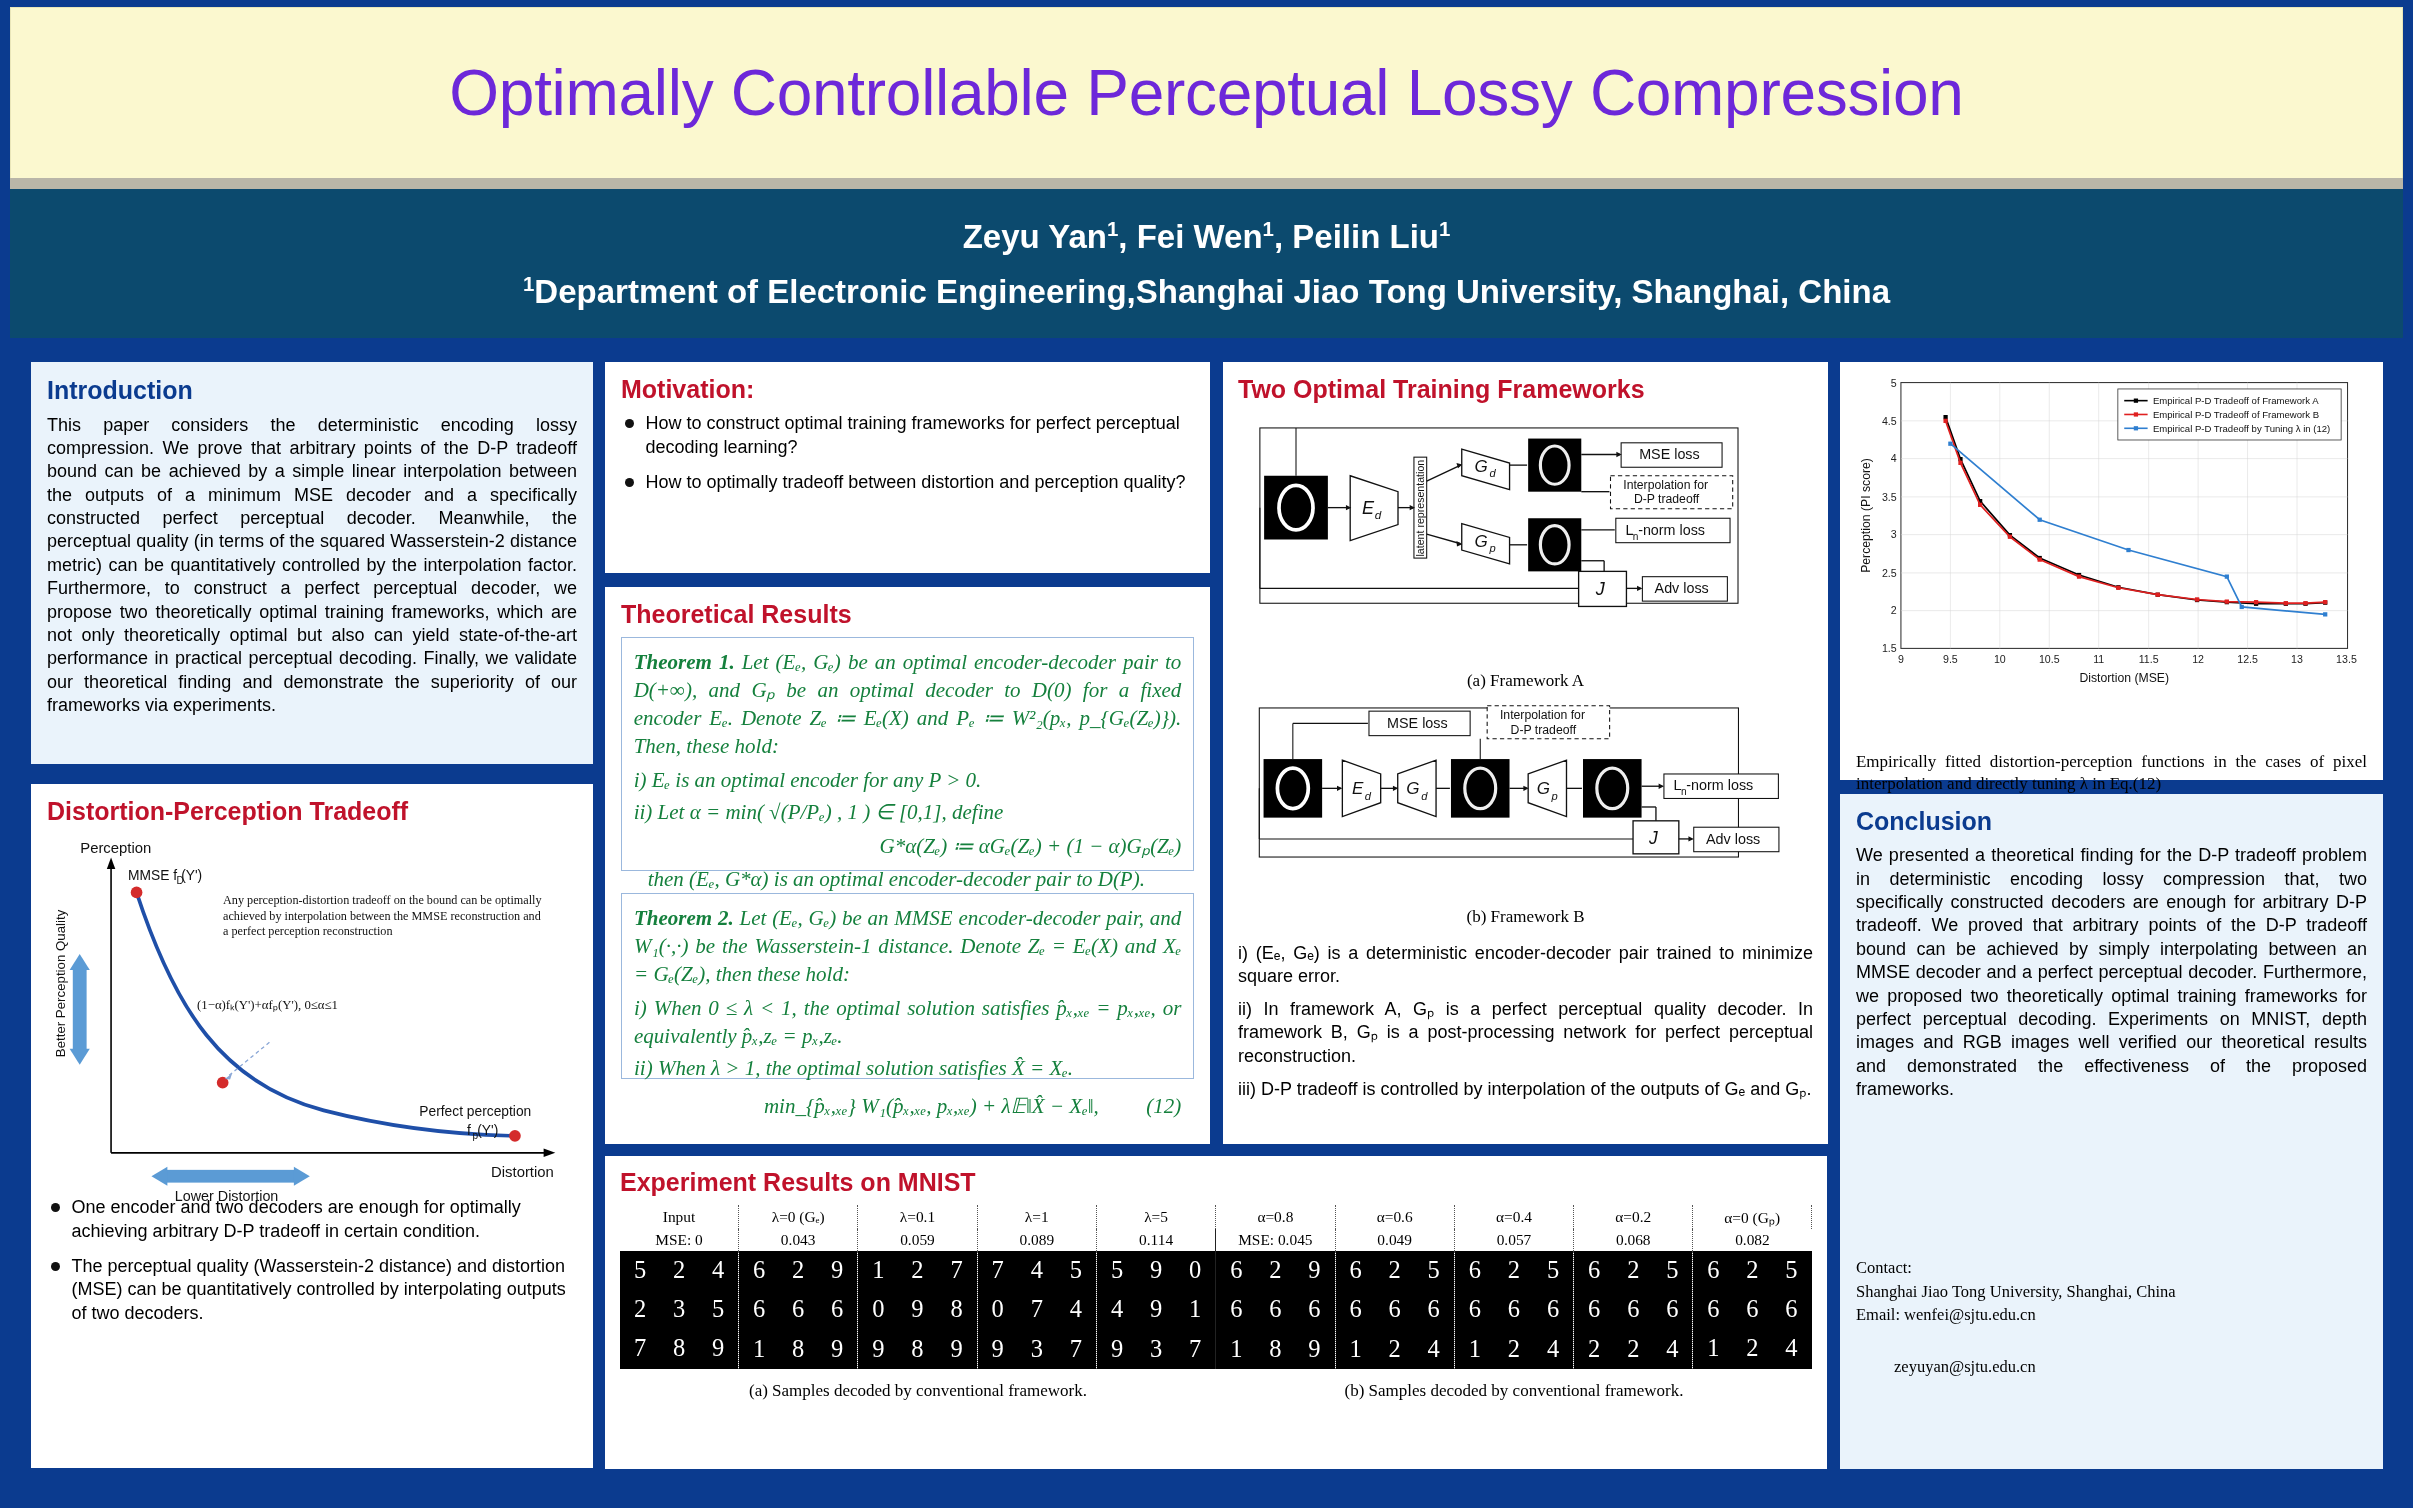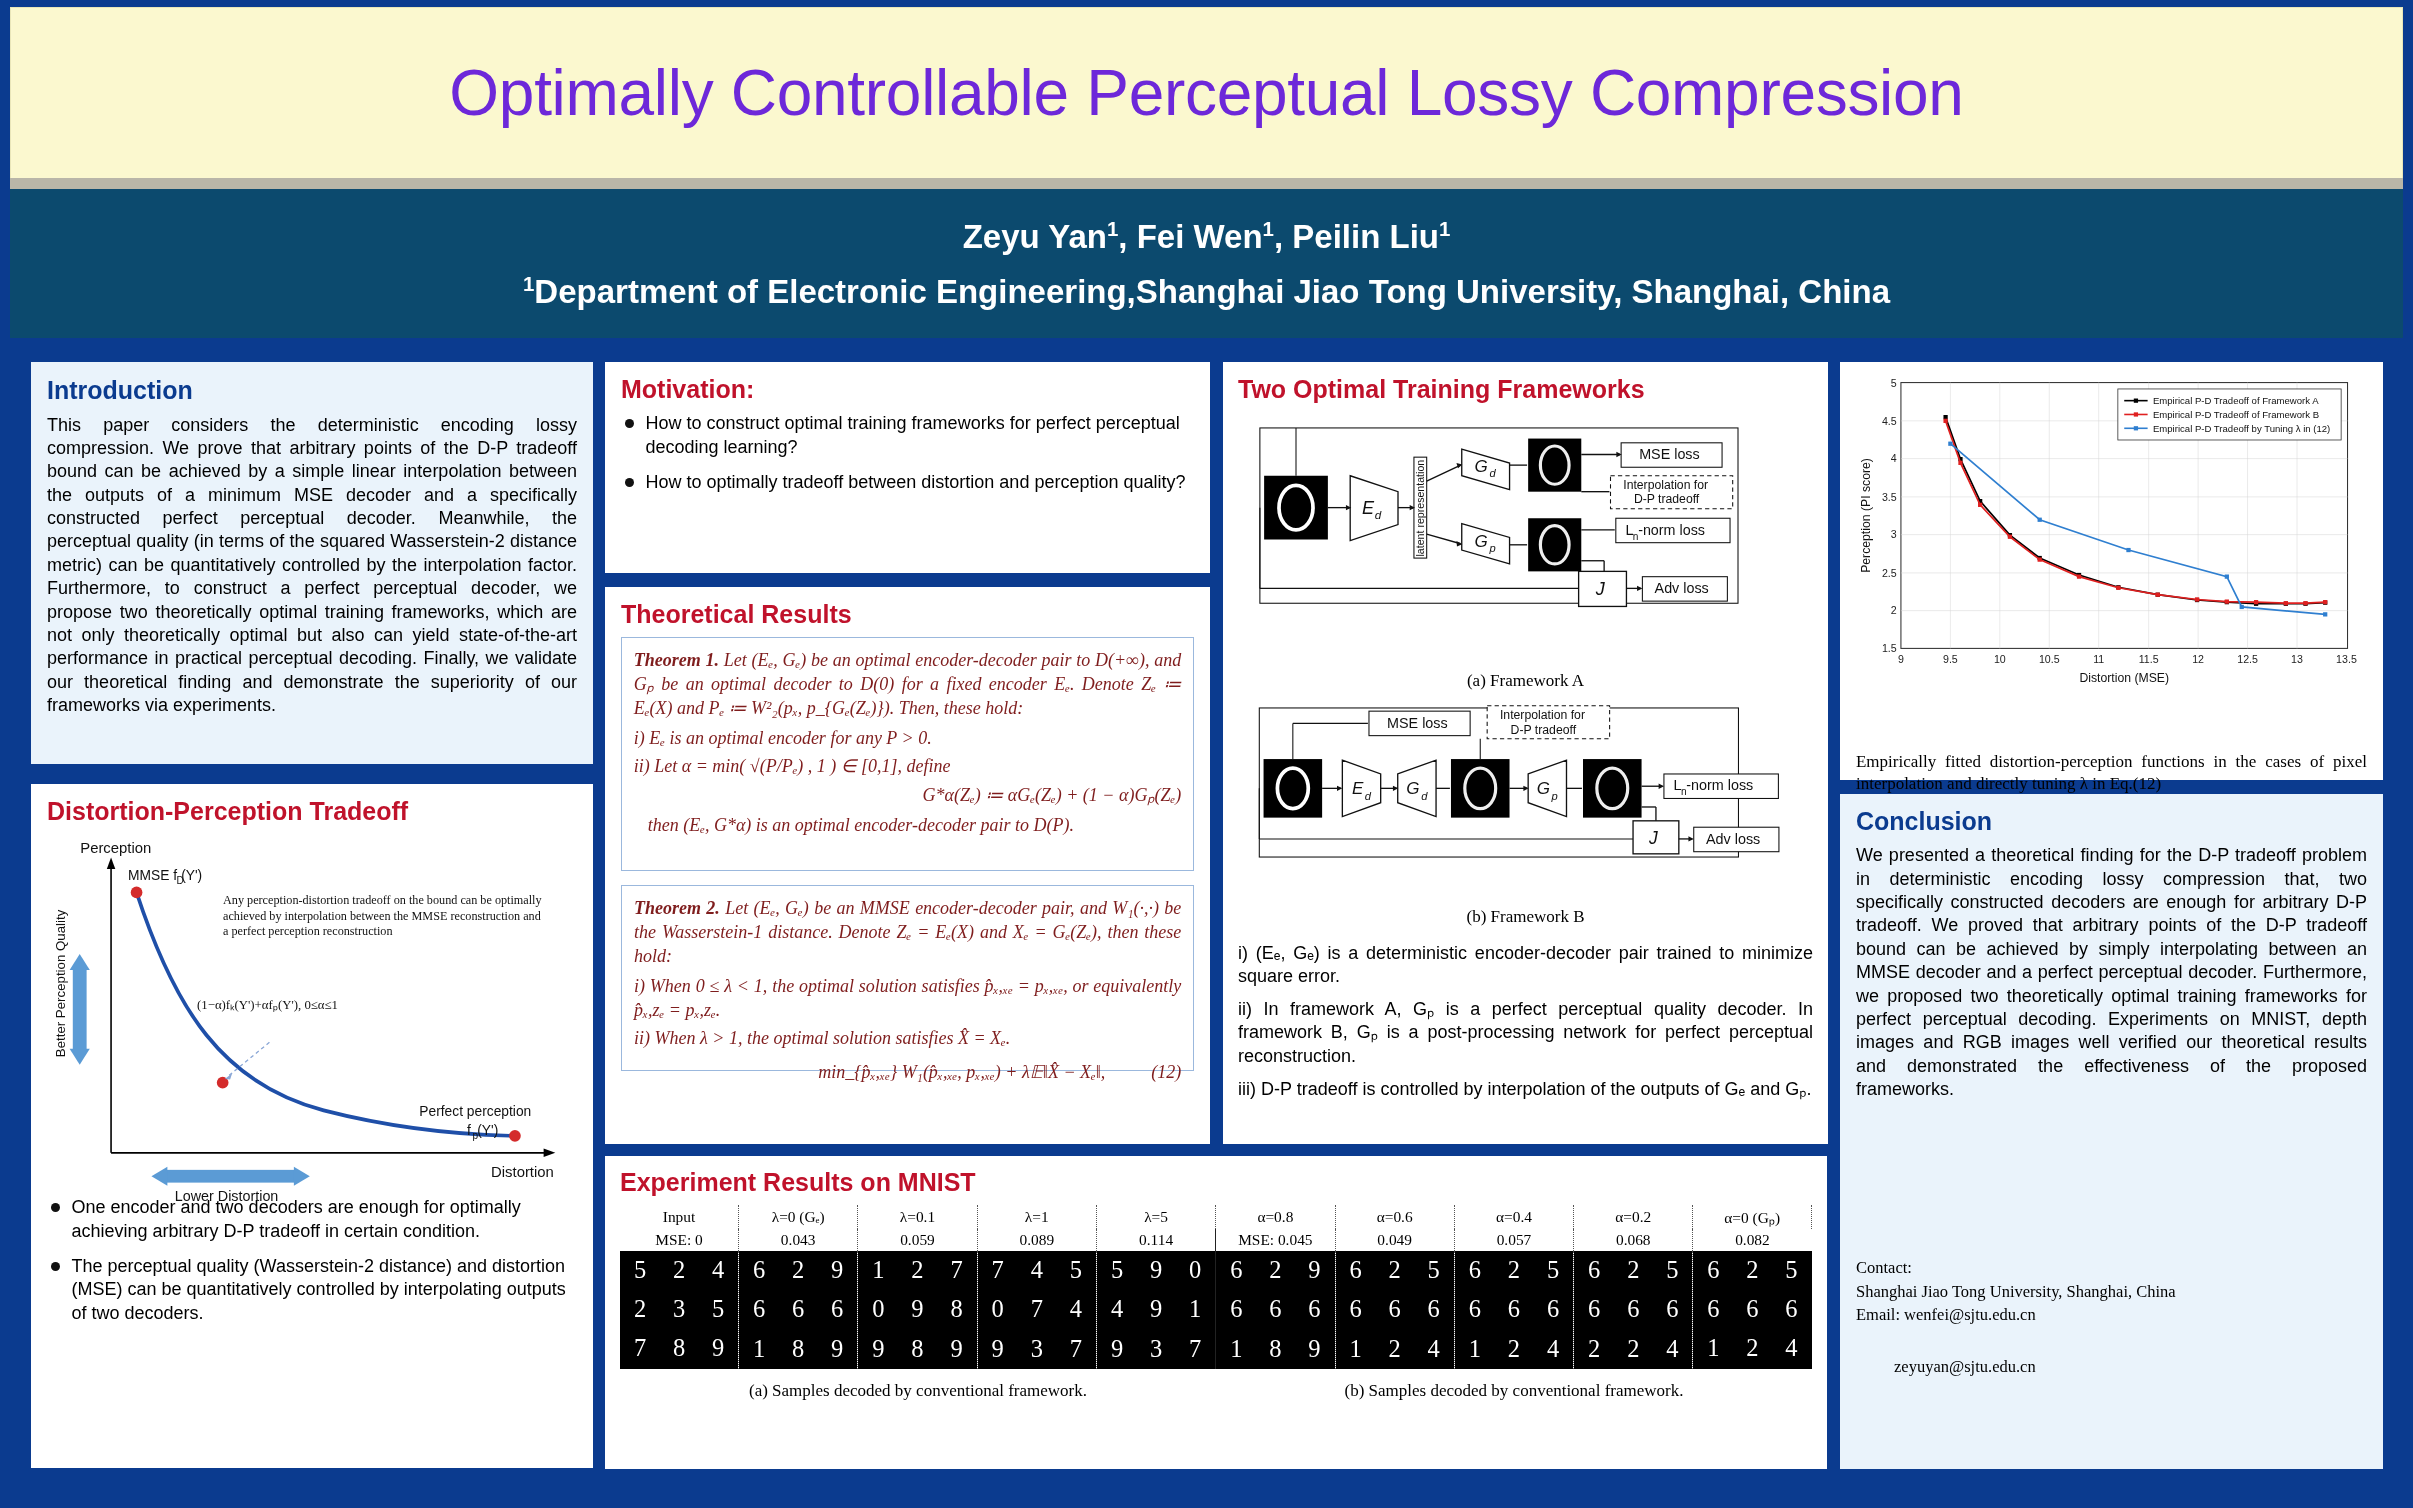--- a/index.html
+++ b/index.html
@@ -83,24 +83,24 @@
   }
   .italic { font-style:italic; }
 
   
   .thm-box {
     border:1.1px solid #9bb8dd;
     background:#fff;
     padding:9.6px 11.7px;
     box-sizing:border-box;
     font-family:"Liberation Serif", serif;
-    font-size:18px;
+    font-size:21px;
     line-height:1.34;
     text-align:justify;
-    color:#7f1d1d;
+    color:#15803d;
   }
   .thm-box b { font-family:"Liberation Serif", serif; }
   .eqn { text-align:right; margin:5.3px 0; }
 
   
   .dp-chart { position:relative; width:100%; height:341px; }
   .dp-chart svg { position:absolute; left:0; top:0; }
   .chart-note {
     position:absolute;
     font-family:"Liberation Serif", serif;
@@ -262,21 +262,21 @@
 
     <div class="thm-box" style="height:234px;">
       <span class="italic"><b>Theorem 1.</b></span>
       <span class="italic">Let (Eₑ, Gₑ) be an optimal encoder-decoder pair to D(+∞), and Gₚ be an optimal decoder to D(0) for a fixed encoder Eₑ. Denote Zₑ ≔ Eₑ(X) and Pₑ ≔ W²₂(pₓ, p_{Gₑ(Zₑ)}). Then, these hold:</span>
       <div class="italic" style="margin-top:5.3px;">i) Eₑ is an optimal encoder for any P &gt; 0.</div>
       <div class="italic" style="margin-top:4.3px;">ii) Let α = min( √(P/Pₑ) , 1 ) ∈ [0,1], define</div>
       <div class="eqn italic">G*α(Zₑ) ≔ αGₑ(Zₑ) + (1 − α)Gₚ(Zₑ)</div>
       <div class="italic" style="padding-left:14px;">then (Eₑ, G*α) is an optimal encoder-decoder pair to D(P).</div>
     </div>
 
-    <div class="thm-box" style="margin-top:14px; height:186px;padding-left:12px;">
+    <div class="thm-box" style="margin-top:22px; height:186px;padding-left:12px;">
       <span class="italic"><b>Theorem 2.</b></span>
       <span class="italic">Let (Eₑ, Gₑ) be an MMSE encoder-decoder pair, and W₁(·,·) be the Wasserstein-1 distance. Denote Zₑ = Eₑ(X) and Xₑ = Gₑ(Zₑ), then these hold:</span>
       <div class="italic" style="margin-top:5.3px;">i) When 0 ≤ λ &lt; 1, the optimal solution satisfies p̂ₓ,ₓₑ = pₓ,ₓₑ, or equivalently p̂ₓ,zₑ = pₓ,zₑ.</div>
       <div class="italic" style="margin-top:4.3px;">ii) When λ &gt; 1, the optimal solution satisfies X̂ = Xₑ.</div>
       <div class="eqn italic" style="margin-top:9.6px;">
         <span>min_{p̂ₓ,ₓₑ}  W₁(p̂ₓ,ₓₑ, pₓ,ₓₑ) + λ𝔼‖X̂ − Xₑ‖,</span>
         <span style="display:inline-block;width:37px;"></span>
         <span>(12)</span>
       </div>
     </div>

